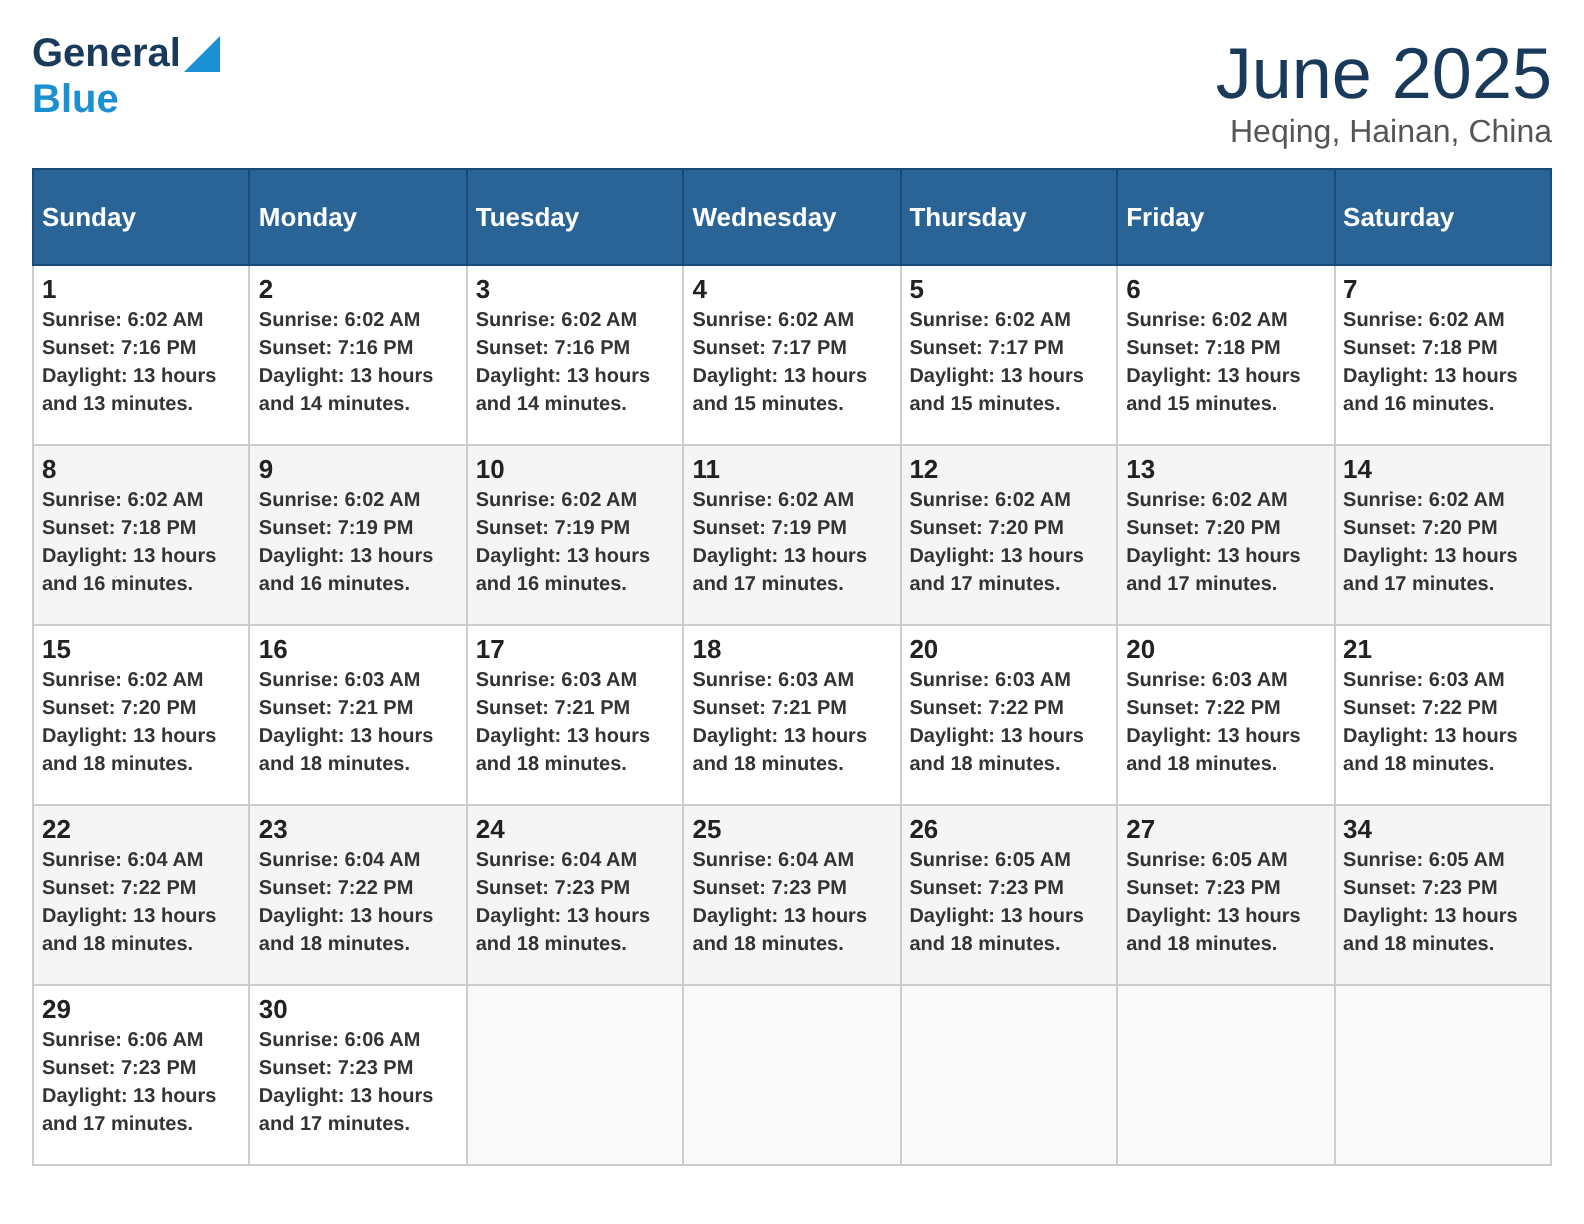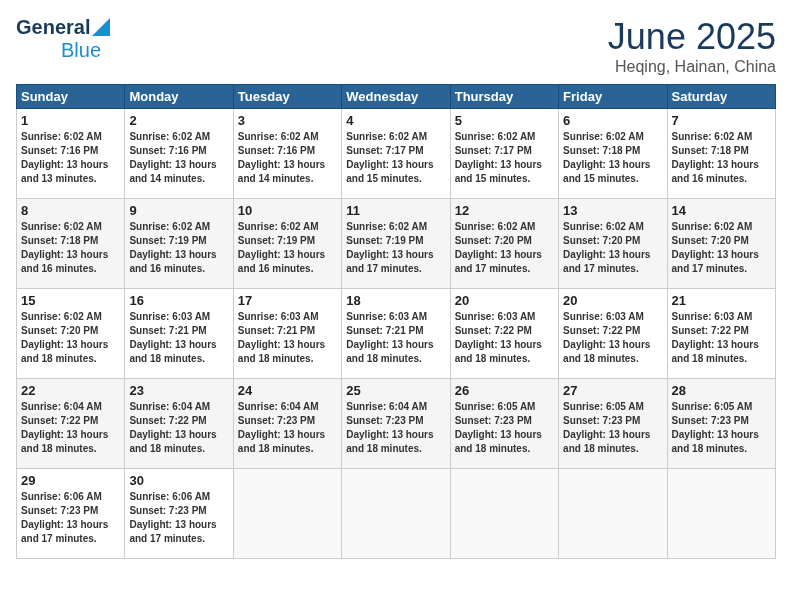--- a/index.html
+++ b/index.html
@@ -21,23 +21,22 @@
       flex-direction: column;
       align-items: flex-start;
     }
     .logo-general {
       font-size: 20px;
       font-weight: bold;
       color: #1a3a5c;
     }
     .logo-blue {
       font-size: 20px;
-      font-weight: normal;
+      font-weight: bold;
       color: #1a8fd1;
-      margin-left: 45px;
     }
     .title-area {
       text-align: right;
     }
     .month-title {
       font-size: 36px;
       font-weight: normal;
       color: #1a3a5c;
     }
     .location-title {
@@ -47,21 +46,21 @@
     table {
       width: 100%;
       border-collapse: collapse;
       table-layout: fixed;
     }
     thead tr th {
       background-color: #2a6496;
       color: #fff;
       font-size: 13px;
       font-weight: bold;
-      padding: 4px 4px;
+      padding: 16px 4px;
       text-align: left;
       border: 1px solid #1a4a76;
     }
     tbody tr td {
       vertical-align: top;
       border: 1px solid #ccc;
       padding: 4px;
       font-size: 10px;
       color: #333;
       height: 90px;
@@ -228,21 +227,21 @@
         </td>
         <td>
           <span class="day-number">26</span>
           <div class="day-info">Sunrise: 6:05 AM<br>Sunset: 7:23 PM<br>Daylight: 13 hours and 18 minutes.</div>
         </td>
         <td>
           <span class="day-number">27</span>
           <div class="day-info">Sunrise: 6:05 AM<br>Sunset: 7:23 PM<br>Daylight: 13 hours and 18 minutes.</div>
         </td>
         <td>
-          <span class="day-number">28</span>
+          <span class="day-number">34</span>
           <div class="day-info">Sunrise: 6:05 AM<br>Sunset: 7:23 PM<br>Daylight: 13 hours and 18 minutes.</div>
         </td>
       </tr>
       <tr>
         <td>
           <span class="day-number">29</span>
           <div class="day-info">Sunrise: 6:06 AM<br>Sunset: 7:23 PM<br>Daylight: 13 hours and 17 minutes.</div>
         </td>
         <td>
           <span class="day-number">30</span>

